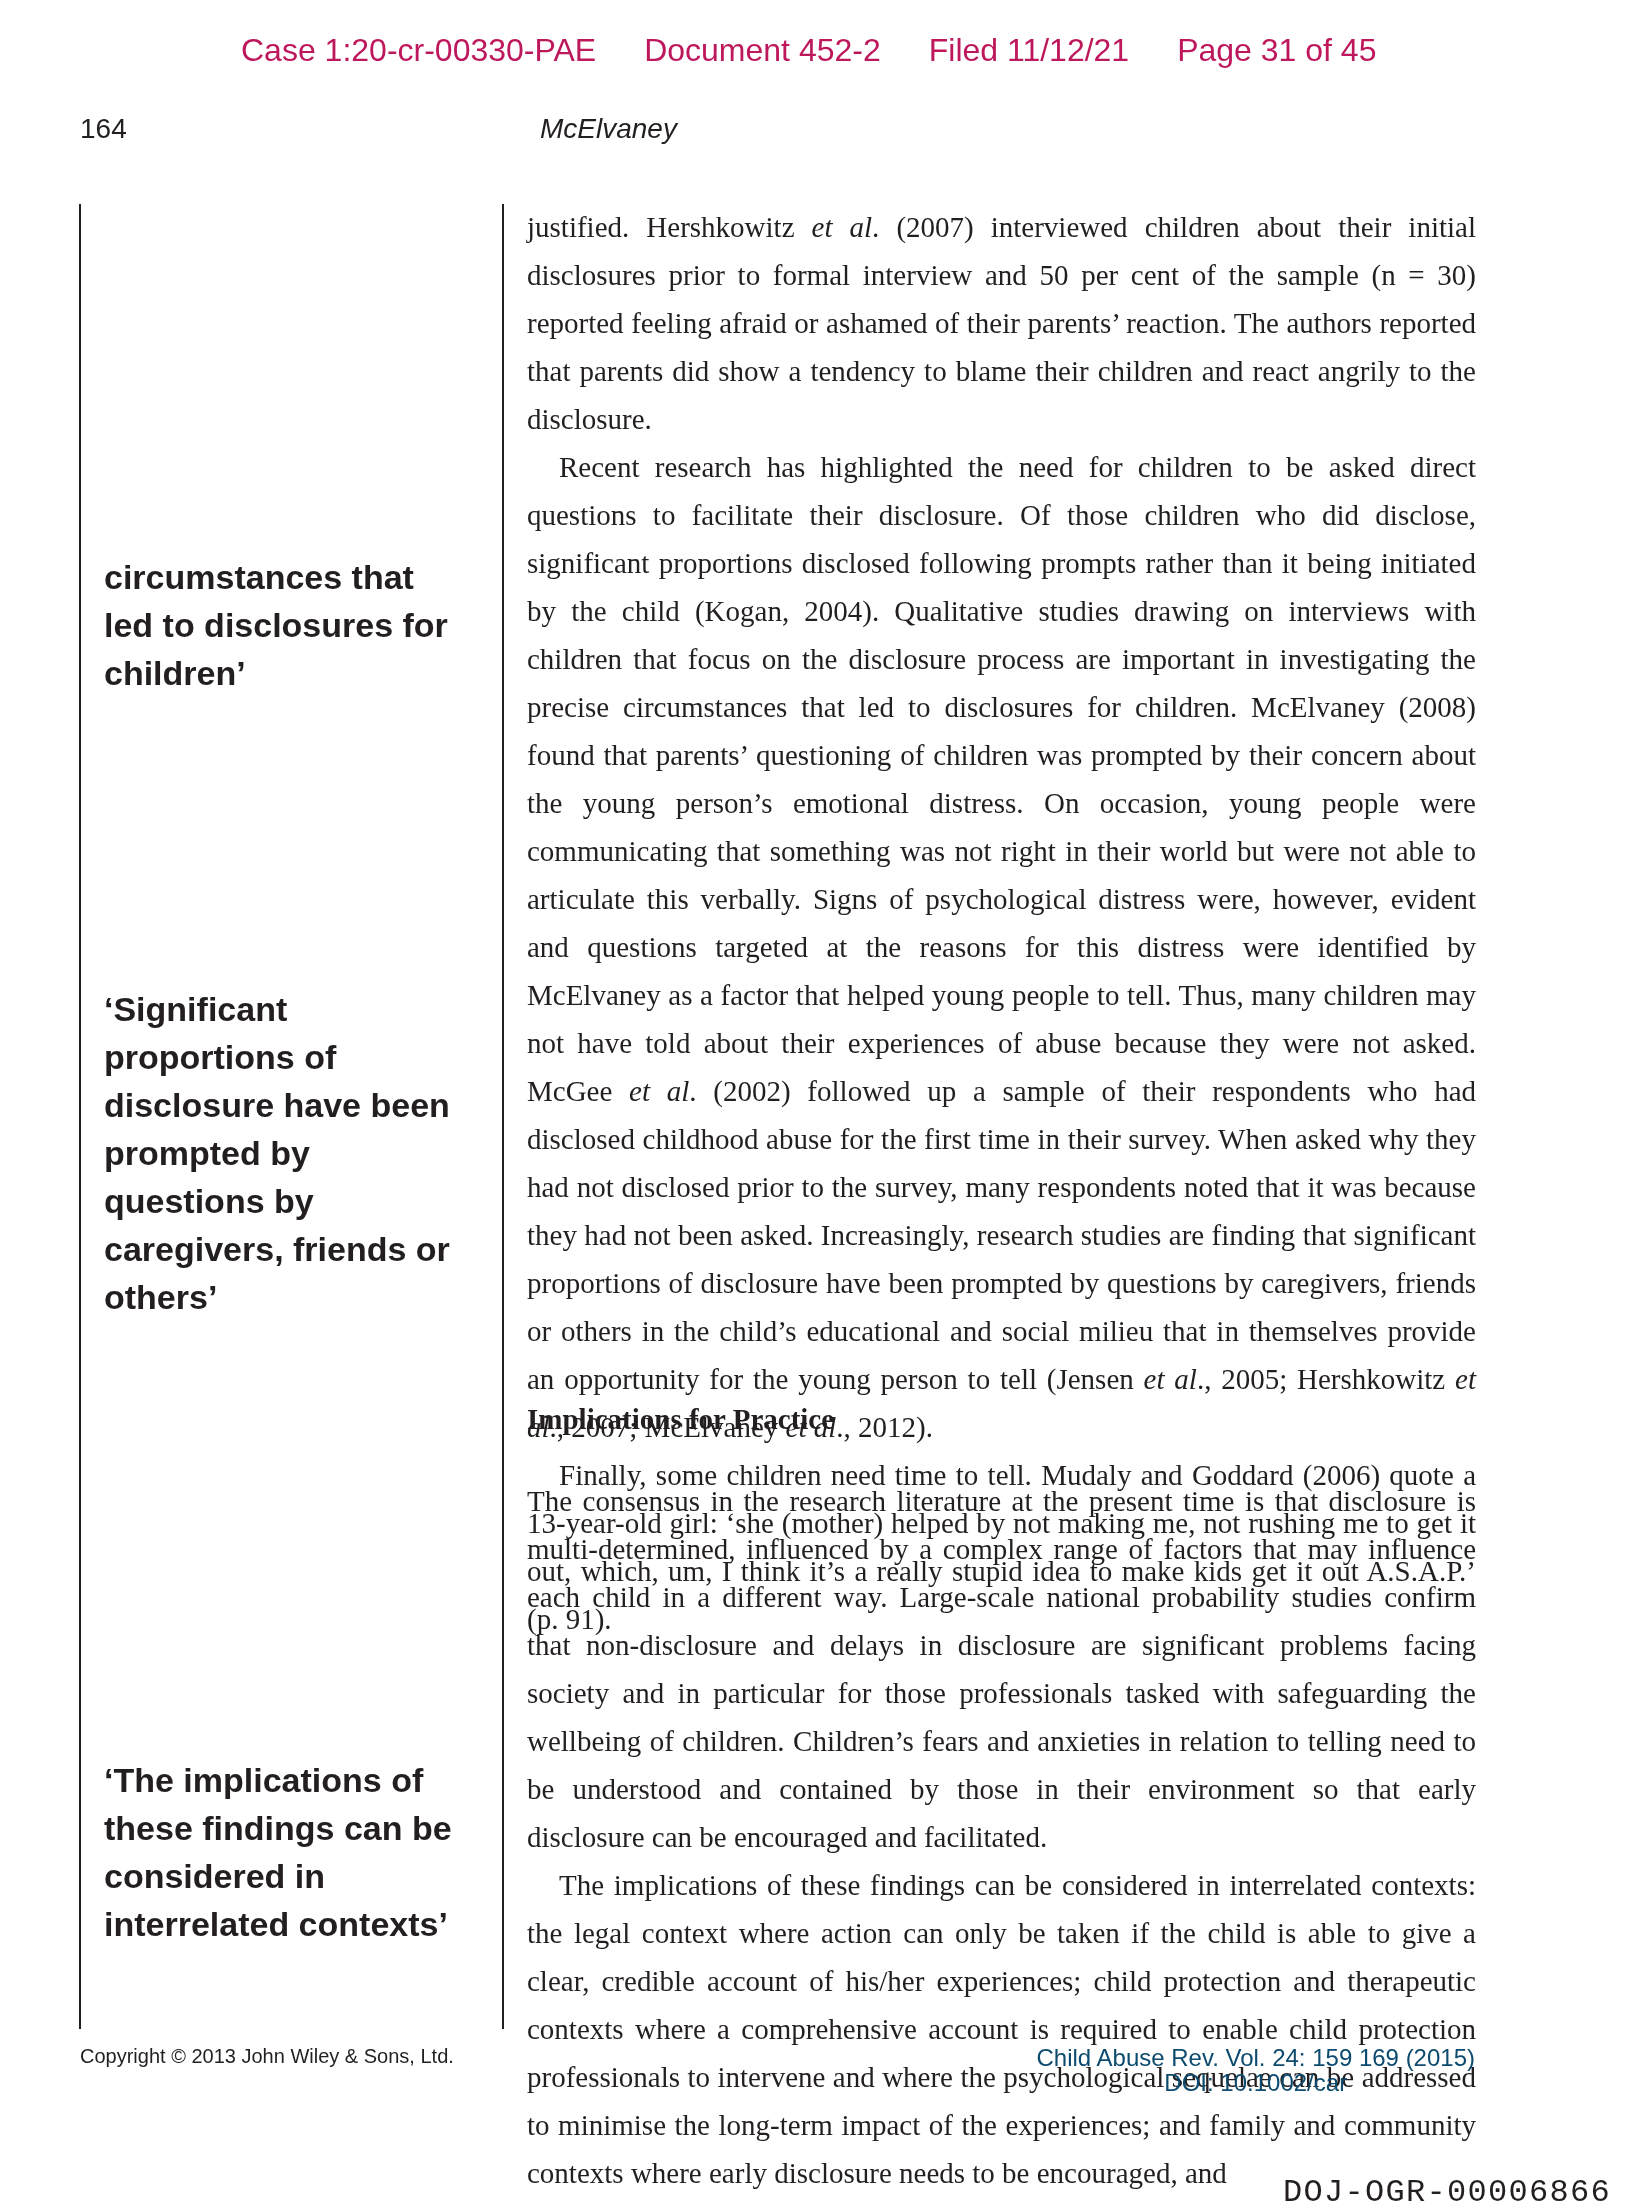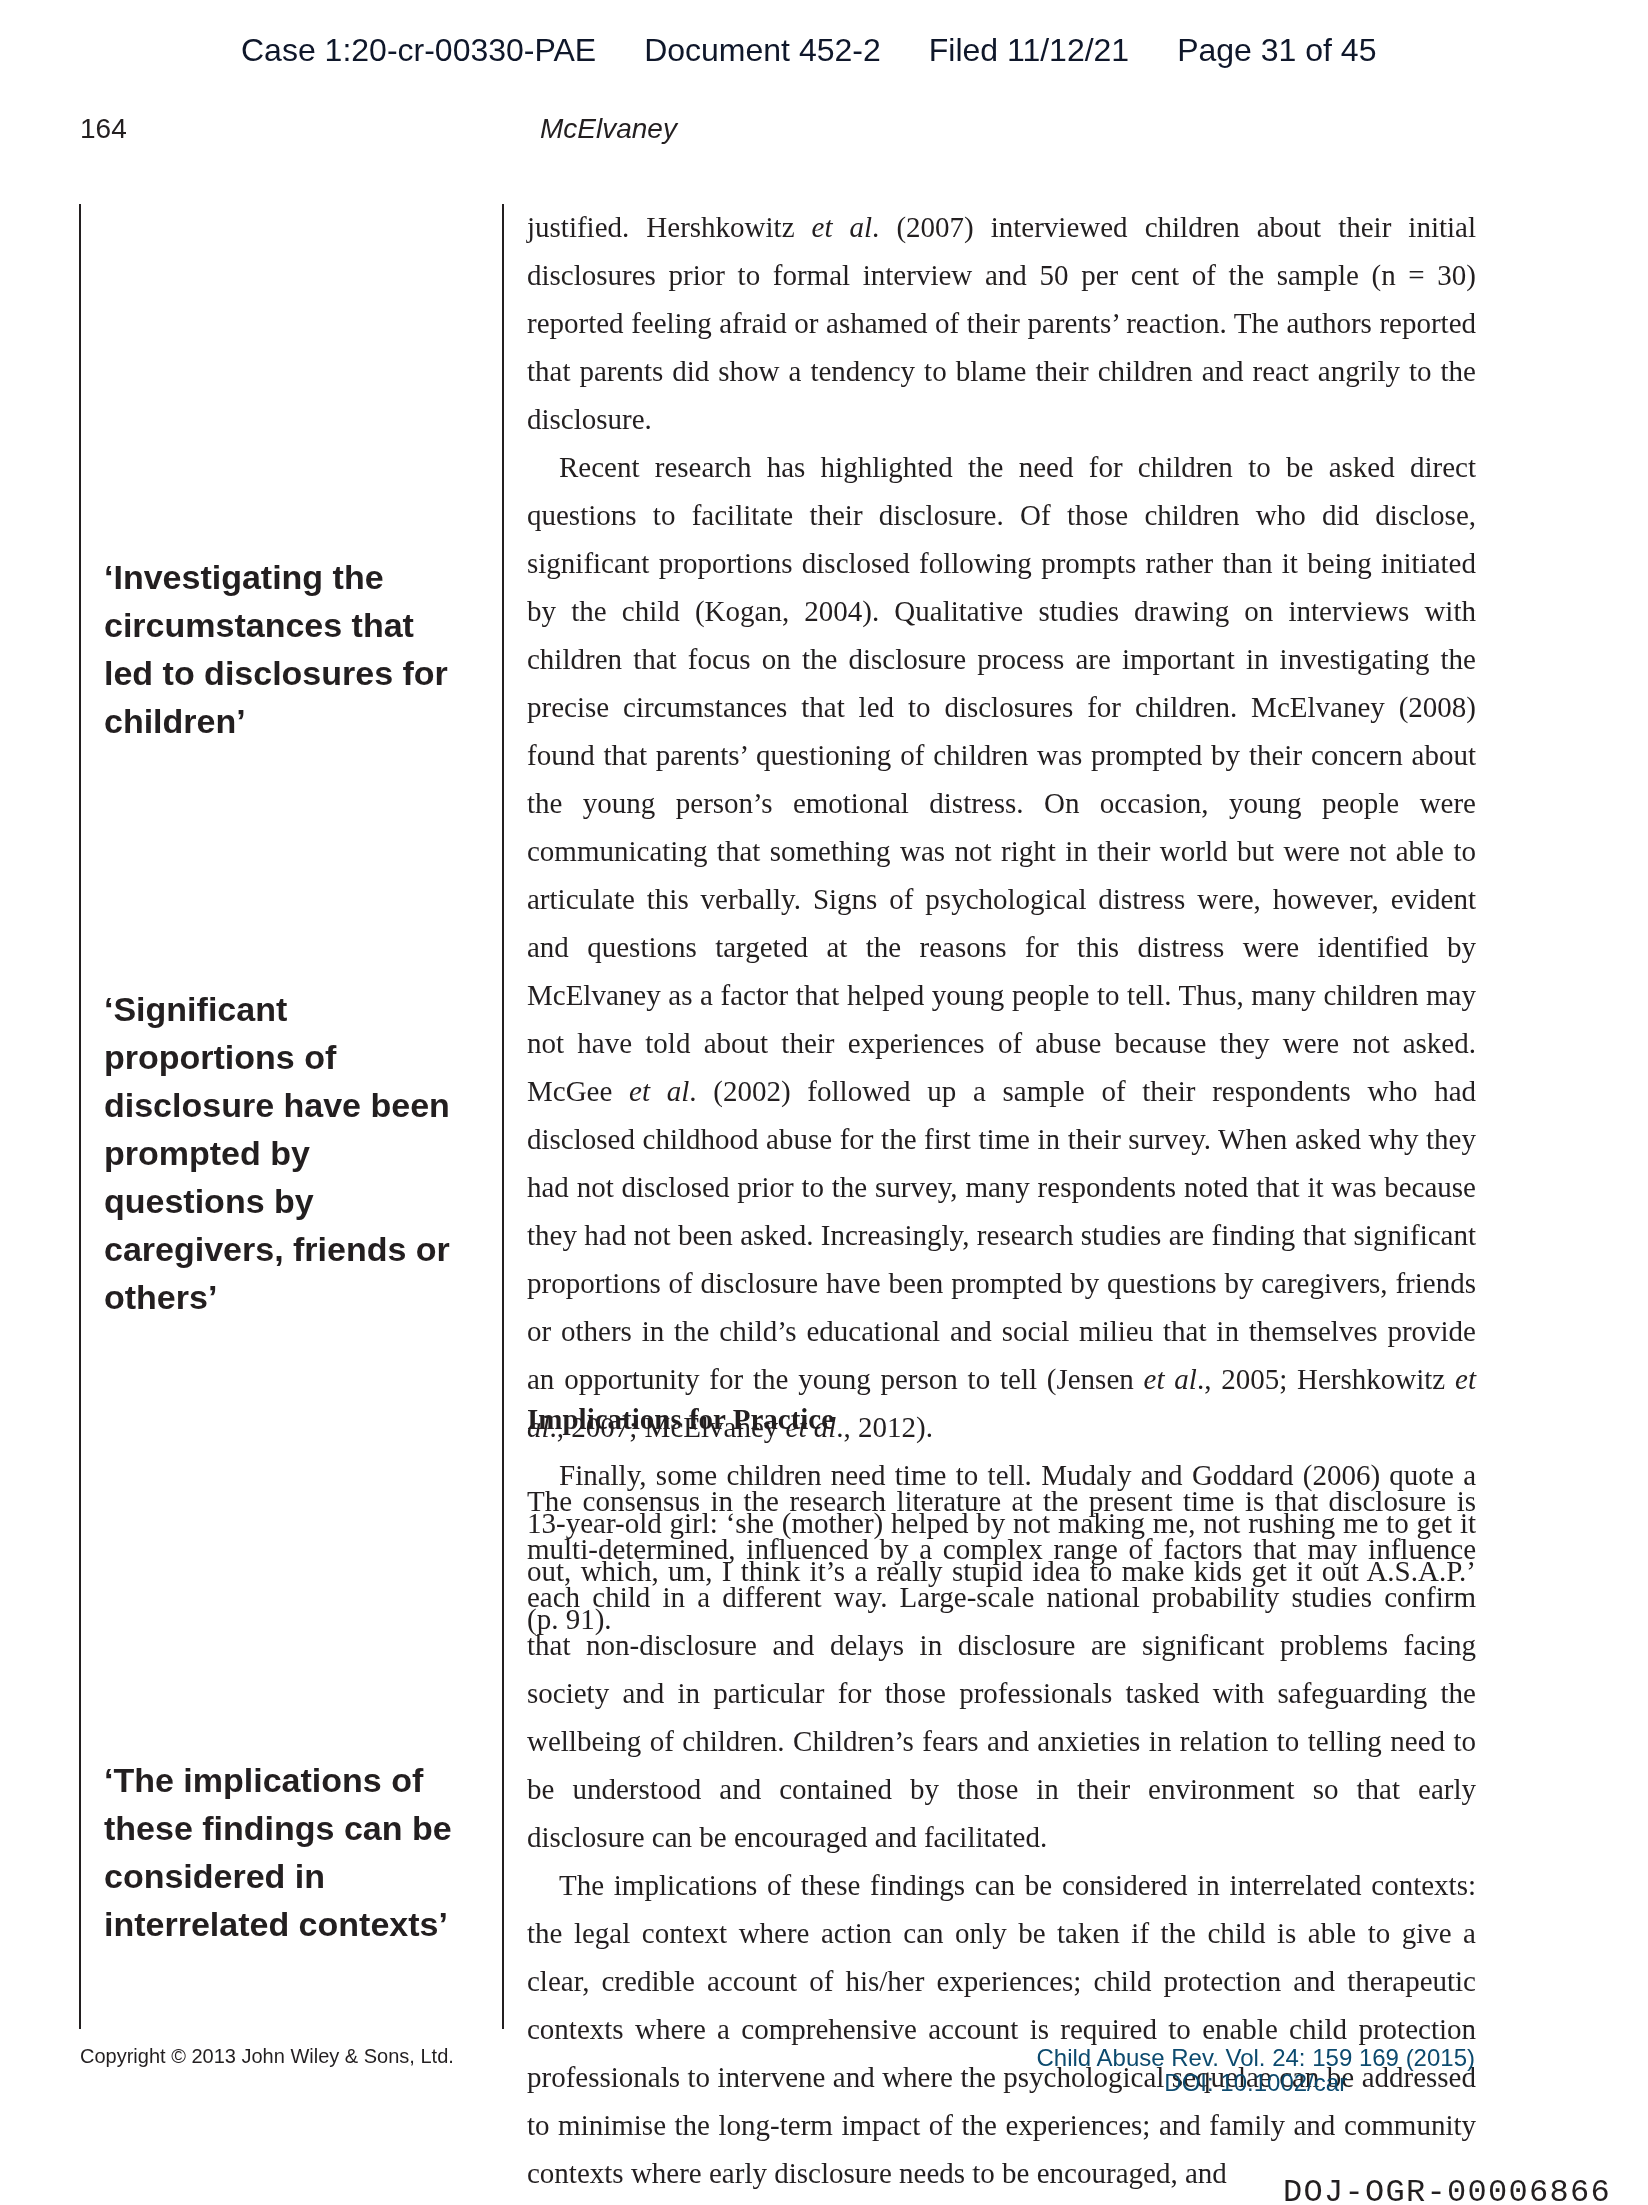--- a/index.html
+++ b/index.html
@@ -60,35 +60,34 @@
     font-family: "Liberation Sans", sans-serif; font-size: 24px; line-height: 25px; color: #0c4a6e;
   }
   .bates {
     left: 1283px; top: 2174px;
     font-family: "Liberation Mono", monospace; font-size: 32px; color: #231f20; letter-spacing: 1.3px;
   }
 </style>
 </head>
 <body>
 
-<div class="abs case-header" style="color: #0f172a;">
+<div class="abs case-header" style="color: #be185d;">
   <span>Case 1:20-cr-00330-PAE</span>
   <span>Document 452-2</span>
   <span>Filed 11/12/21</span>
   <span>Page 31 of 45</span>
 </div>
 
 <div class="abs running-pagenum">164</div>
 <div class="abs running-title">McElvaney</div>
 
 <div class="abs rule rule-left"></div>
 <div class="abs rule rule-center"></div>
 
 <div class="abs pullquote pq1">
-  <div>‘Investigating the</div>
   <div>circumstances that</div>
   <div>led to disclosures for</div>
   <div>children’</div>
 </div>
 <div class="abs pullquote pq2">
   <div>‘Significant</div>
   <div>proportions of</div>
   <div>disclosure have been</div>
   <div>prompted by</div>
   <div>questions by</div>

